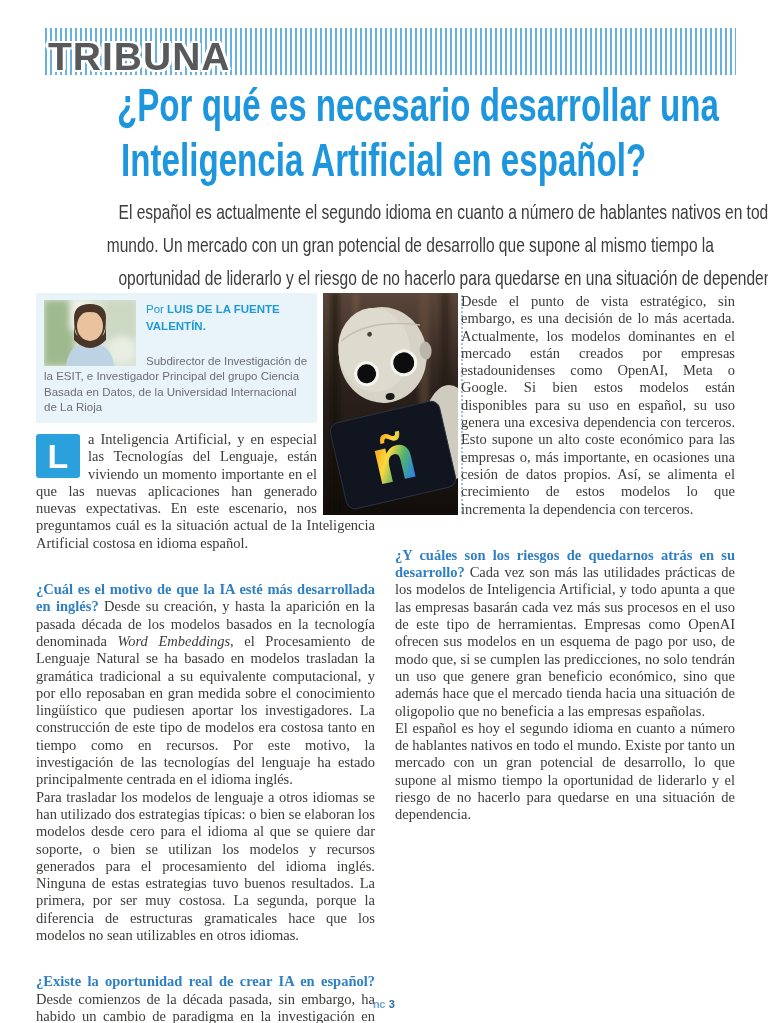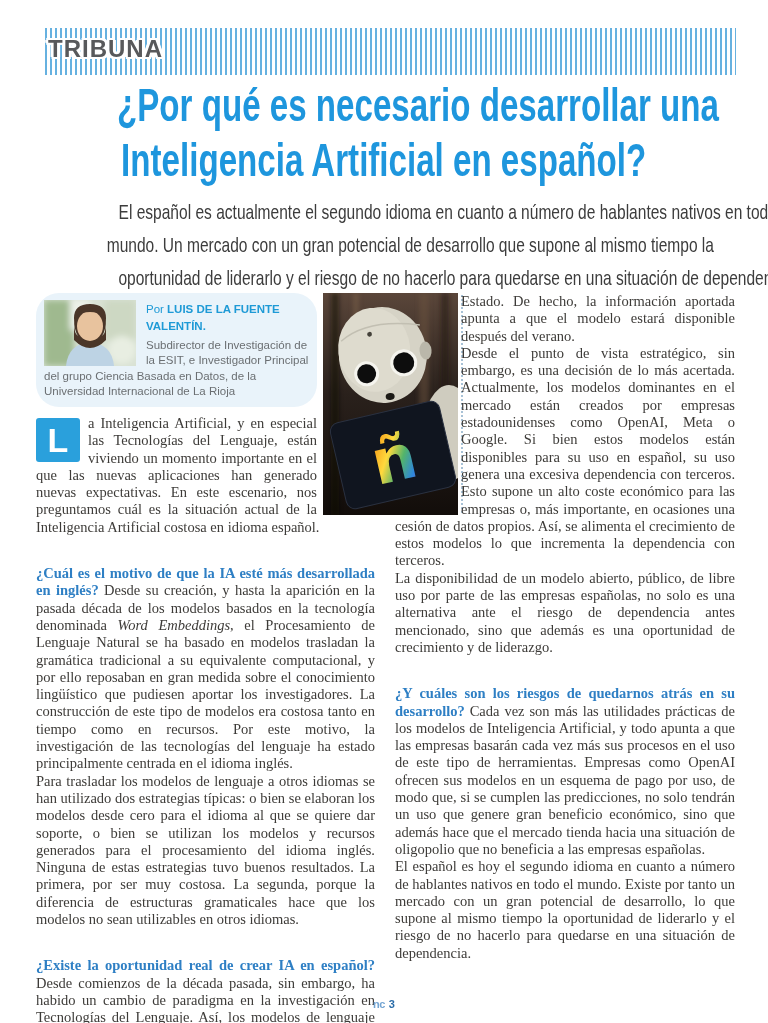--- a/index.html
+++ b/index.html
@@ -9,21 +9,21 @@
     font-family:"Liberation Serif", serif;color:var(--body-text,#3d3b38);
   }
   
   .band{
     position:absolute;left:45px;top:28px;width:691px;height:47px;
     background:repeating-linear-gradient(90deg,var(--stripe-blue,#66b1e0) 0 2px,#ffffff 2px 5px);
   }
   .band-label{
     position:absolute;left:3px;top:7px;
     font-family:"Liberation Sans",sans-serif;font-weight:bold;
-    font-size:24px;letter-spacing:1px;color:var(--title-gray,#58595b);
+    font-size:39px;letter-spacing:1px;color:var(--title-gray,#58595b);
     text-shadow:
       2px 0 0 #fff,-2px 0 0 #fff,0 2px 0 #fff,0 -2px 0 #fff,
       2px 2px 0 #fff,-2px -2px 0 #fff,2px -2px 0 #fff,-2px 2px 0 #fff,
       3px 0 0 #fff,-3px 0 0 #fff;
   }
   
   .headline{position:absolute;left:0;top:80px;width:768px;text-align:center;line-height:50px;}
   .headline .hl{
     display:inline-block;white-space:nowrap;transform:scaleX(0.72);transform-origin:center;
     font-family:"Liberation Sans",sans-serif;font-weight:bold;font-size:46px;
@@ -42,26 +42,26 @@
   .col-right{left:395px;width:340px;}
   .spacer-r{float:right;width:58px;height:222px;}
   .spacer-l{float:left;width:66px;height:222px;}
   .col p{margin:0;}
   .col p.gap{margin-top:29px;}
   .runin{font-weight:bold;color:var(--runin-blue,#2e7fc4);}
   
   .author-box{
     background:var(--authorbox-bg,#e9f3fa);
     padding:7px 8px;min-height:64px;overflow:hidden;margin-bottom:8px;
-    font-family:"Liberation Sans",sans-serif;text-align:left;border-radius:23px;
+    font-family:"Liberation Sans",sans-serif;text-align:left;
   }
   .author-photo{float:left;width:92px;height:66px;margin-right:10px;background:#cfd8ce;}
   .author-name-line{font-size:11.5px;color:var(--author-name-blue,#1e9ad6);margin-top:1px;}
   .author-name{font-weight:bold;}
-  .author-bio{font-size:11.5px;line-height:15.6px;color:#6b6f72;margin-top:2px;}
+  .author-bio{font-size:11.5px;line-height:15.6px;color:#6b6f72;margin-top:18px;}
   
   .dropcap{
     float:left;width:44px;height:44px;margin:3px 8px 0 0;
     background:var(--dropcap-bg,#2aa0dc);border-radius:3px;
     color:#fff;font-family:"Liberation Sans",sans-serif;font-weight:bold;
     font-size:34px;line-height:44px;text-align:center;
   }
   
   .robot{position:absolute;left:323px;top:293px;width:135px;height:222px;margin:0;overflow:hidden;}
   .robot svg{display:block;}
@@ -183,23 +183,21 @@
         <rect x="14" y="118" width="112" height="88" rx="9" fill="#10151f" stroke="#2a3140" stroke-width="1"></rect>
         <text x="70" y="188" text-anchor="middle" font-family="DejaVu Sans, sans-serif" font-weight="bold" font-size="62" fill="url(#nGrad)">ñ</text>
       </g>
     </svg>
   </figure>
   <div class="dotted-rule"></div>
 
   <div class="col col-right">
     <div class="spacer-l"></div>
 
-    <p>Estado. De hecho, la información aportada apunta a que el modelo estará disponible después del verano.</p>
     <p>Desde el punto de vista estratégico, sin embargo, es una decisión de lo más acertada. Actualmente, los modelos dominantes en el mercado están creados por empresas estadounidenses como OpenAI, Meta o Google. Si bien estos modelos están disponibles para su uso en español, su uso genera una excesiva dependencia con terceros. Esto supone un alto coste económico para las empresas o, más importante, en ocasiones una cesión de datos propios. Así, se alimenta el crecimiento de estos modelos lo que incrementa la dependencia con terceros.</p>
-    <p>La disponibilidad de un modelo abierto, público, de libre uso por parte de las empresas españolas, no solo es una alternativa ante el riesgo de dependencia antes mencionado, sino que además es una oportunidad de crecimiento y de liderazgo.</p>
 
     <p class="gap"><span class="runin">¿Y cuáles son los riesgos de quedarnos atrás en su desarrollo?</span><span> Cada vez son más las utilidades prácticas de los modelos de Inteligencia Artificial, y todo apunta a que las empresas basarán cada vez más sus procesos en el uso de este tipo de herramientas. Empresas como OpenAI ofrecen sus modelos en un esquema de pago por uso, de modo que, si se cumplen las predicciones, no solo tendrán un uso que genere gran beneficio económico, sino que además hace que el mercado tienda hacia una situación de oligopolio que no beneficia a las empresas españolas.</span></p>
 
     <p>El español es hoy el segundo idioma en cuanto a número de hablantes nativos en todo el mundo. Existe por tanto un mercado con un gran potencial de desarrollo, lo que supone al mismo tiempo la oportunidad de liderarlo y el riesgo de no hacerlo para quedarse en una situación de dependencia.</p>
 
   </div>
 
   <div class="footer">
     <span class="logo">nc</span><span class="pagenum">3</span>
   </div>

